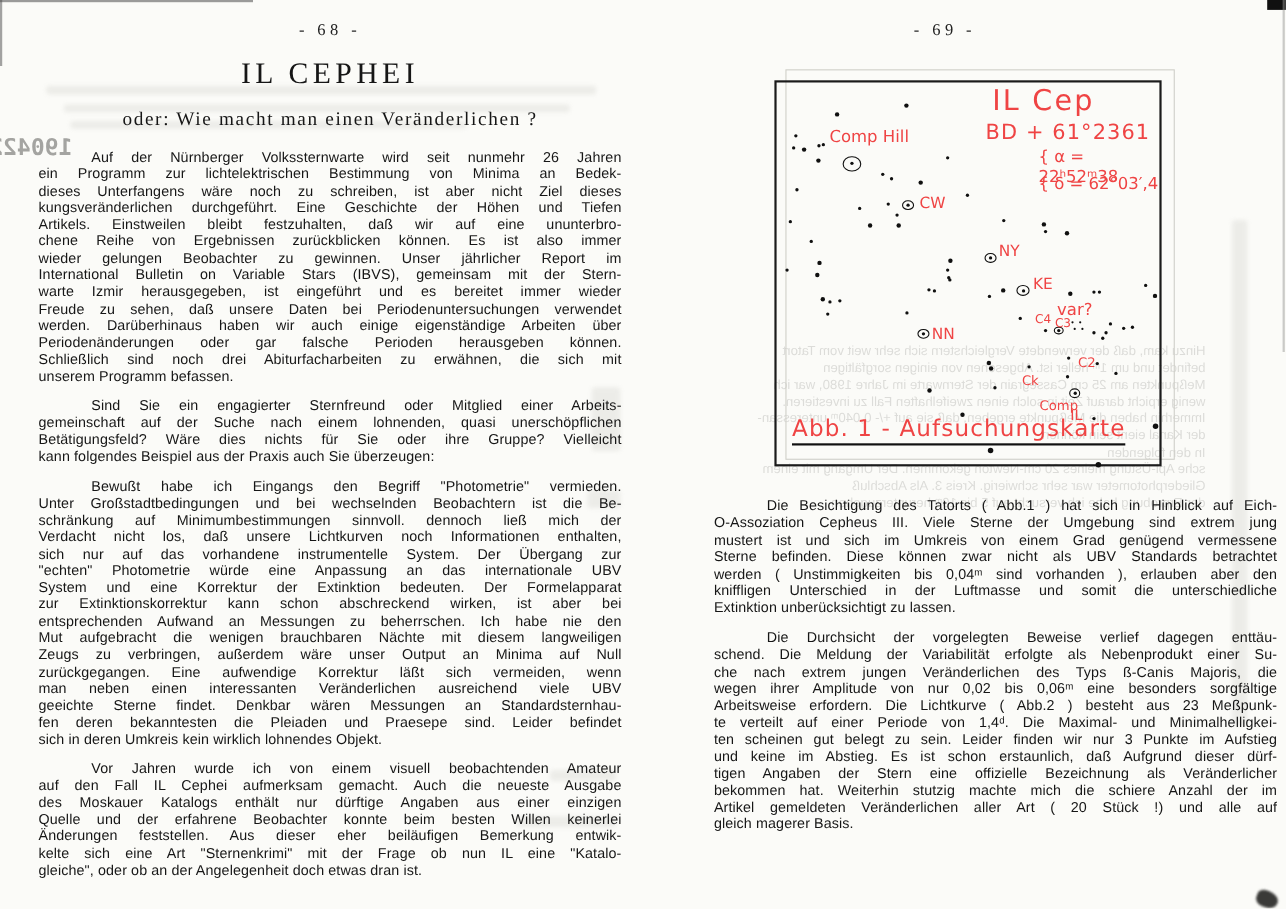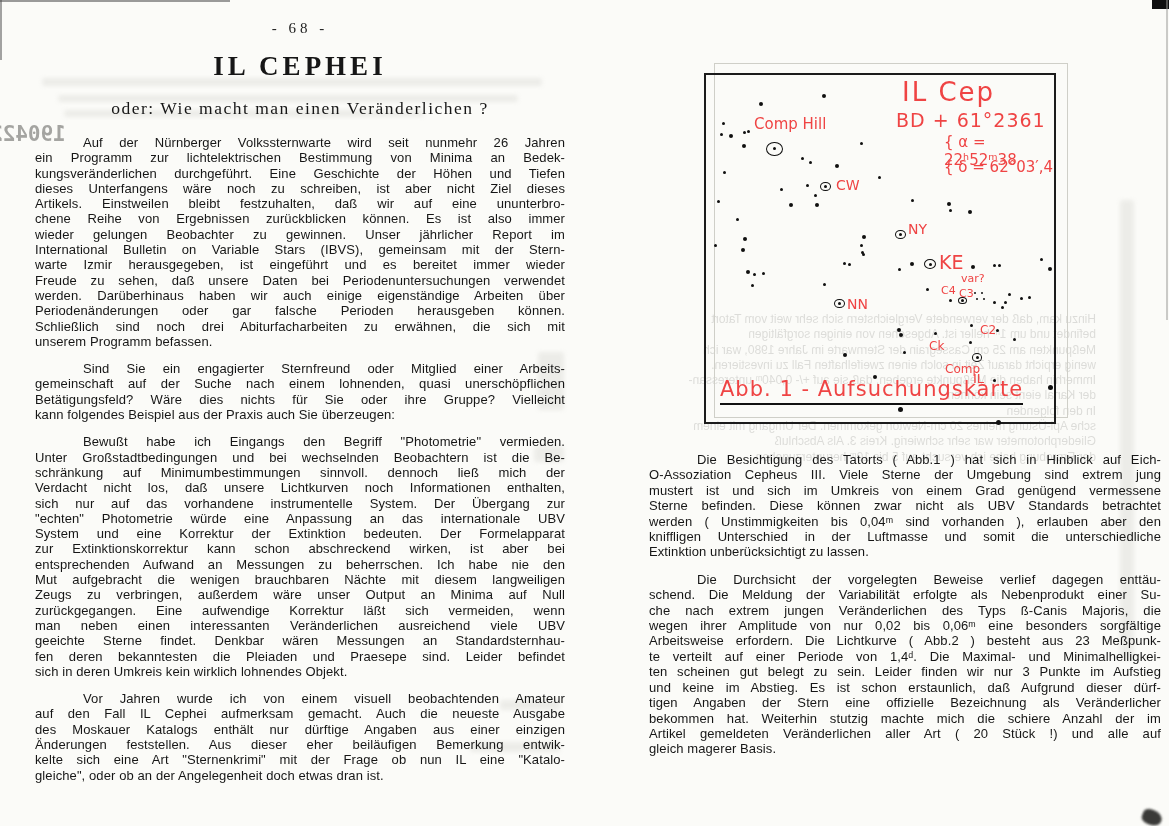--- a/index.html
+++ b/index.html
@@ -18,21 +18,21 @@
   .mirror-mark{position:absolute;transform:scaleX(-1);color:#8f8f8c;opacity:.8;
                font-family:"DejaVu Sans Mono",monospace;font-weight:bold;}
 
   
   .page{position:absolute;top:20px;}
   .page-left{left:35px;width:530px;}
   .page-right{left:603px;width:512px;}
   .pageno{text-align:center;font-family:"Liberation Serif",serif;font-size:15px;
           letter-spacing:4px;color:#222;}
   .article-title{margin:14px 0 16px;text-align:center;font-family:"Liberation Serif",serif;
-                 font-weight:bold;font-size:27px;letter-spacing:4px;}
+                 font-weight:normal;font-size:27px;letter-spacing:4px;}
   .article-subtitle{margin:4px 0 0;text-align:center;font-family:"Liberation Serif",serif;
                     font-weight:normal;font-size:17.5px;letter-spacing:1.5px;}
 
   .body-text{margin-top:16px;font-size:13px;line-height:15.3px;letter-spacing:.1px;}
   .para + .para{margin-top:12px;}
   .tline{text-align:justify;text-align-last:justify;white-space:nowrap;}
   .tline.lastline{text-align-last:left;}
   .tline.first{text-indent:48px;}
   .rp-body{position:absolute;left:625px;top:452px;width:512px;font-size:13px;
            line-height:15.4px;letter-spacing:.1px;z-index:3;margin-left:24px;}
@@ -82,22 +82,22 @@
   <div class="mirror-mark" style="left:-10px;top:122px;font-size:21px;">190422</div>
 
   <section class="page page-left">
     <div class="pageno">- 68 -</div>
     <h1 class="article-title">IL CEPHEI</h1>
     <h2 class="article-subtitle">oder: Wie macht man einen Veränderlichen ?</h2>
     <div class="body-text">
         <div class="para">
           <div class="tline first">Auf der Nürnberger Volkssternwarte wird seit nunmehr 26 Jahren</div>
           <div class="tline">ein Programm zur lichtelektrischen Bestimmung von Minima an Bedek-</div>
+          <div class="tline">dieses Unterfangens wäre noch zu schreiben, ist aber nicht Ziel dieses</div>
           <div class="tline">kungsveränderlichen durchgeführt. Eine Geschichte der Höhen und Tiefen</div>
-          <div class="tline">dieses Unterfangens wäre noch zu schreiben, ist aber nicht Ziel dieses</div>
           <div class="tline">Artikels. Einstweilen bleibt festzuhalten, daß wir auf eine ununterbro-</div>
           <div class="tline">chene Reihe von Ergebnissen zurückblicken können. Es ist also immer</div>
           <div class="tline">wieder gelungen Beobachter zu gewinnen. Unser jährlicher Report im</div>
           <div class="tline">International Bulletin on Variable Stars (IBVS), gemeinsam mit der Stern-</div>
           <div class="tline">warte Izmir herausgegeben, ist eingeführt und es bereitet immer wieder</div>
           <div class="tline">Freude zu sehen, daß unsere Daten bei Periodenuntersuchungen verwendet</div>
           <div class="tline">werden. Darüberhinaus haben wir auch einige eigenständige Arbeiten über</div>
           <div class="tline">Periodenänderungen oder gar falsche Perioden herausgeben können.</div>
           <div class="tline">Schließlich sind noch drei Abiturfacharbeiten zu erwähnen, die sich mit</div>
           <div class="tline lastline">unserem Programm befassen.</div>
@@ -123,27 +123,31 @@
           <div class="tline">zurückgegangen. Eine aufwendige Korrektur läßt sich vermeiden, wenn</div>
           <div class="tline">man neben einen interessanten Veränderlichen ausreichend viele UBV</div>
           <div class="tline">geeichte Sterne findet. Denkbar wären Messungen an Standardsternhau-</div>
           <div class="tline">fen deren bekanntesten die Pleiaden und Praesepe sind. Leider befindet</div>
           <div class="tline lastline">sich in deren Umkreis kein wirklich lohnendes Objekt.</div>
         </div>
         <div class="para">
           <div class="tline first">Vor Jahren wurde ich von einem visuell beobachtenden Amateur</div>
           <div class="tline">auf den Fall IL Cephei aufmerksam gemacht. Auch die neueste Ausgabe</div>
           <div class="tline">des Moskauer Katalogs enthält nur dürftige Angaben aus einer einzigen</div>
+          <div class="tline">Quelle und der erfahrene Beobachter konnte beim besten Willen keinerlei</div>
           <div class="tline">Änderungen feststellen. Aus dieser eher beiläufigen Bemerkung entwik-</div>
           <div class="tline">kelte sich eine Art "Sternenkrimi" mit der Frage ob nun IL eine "Katalo-</div>
           <div class="tline lastline">gleiche", oder ob an der Angelegenheit doch etwas dran ist.</div>
         </div>
       </div>
   </section>
 
+  <section class="page page-right">
+    <div class="pageno">- 69 -</div>
+  </section>
 
   <div class="bleed">
       <div>Hinzu kam, daß der verwendete Vergleichstern sich sehr weit vom Tatort</div>
       <div>befindet und um 1ᵐ heller ist. Abgesehen von einigen sorgfältigen</div>
       <div>Meßpunkten am 25 cm Cassegrain der Sternwarte im Jahre 1980, war ich</div>
       <div>wenig erpicht darauf Zeit in solch einen zweifelhaften Fall zu investieren.</div>
       <div>Immerhin haben die Meßpunkte ergeben, daß sie auf +/- 0,040ᵐ unteressan-</div>
       <div>der Kanal eient sein können</div>
       <div>In den folgenden</div>
       <div>sche Apl-Üstung meines 20 cm-Newton gekommen. Der Umgang mit einem</div>
@@ -247,22 +251,22 @@
         </span>
         <span class="ring" style="left: 127.5px; top: 223.5px; width: 11px; height: 9.35px;">
           <span class="cdot"></span>
         </span>
         <span class="ring" style="left: 266px; top: 278px; width: 10px; height: 8.5px;">
           <span class="cdot"></span>
         </span>
         <span class="hand star-label" style="left: 48px; top: 40px; font-size: 15px;">Comp Hill</span>
         <span class="hand star-label" style="left: 130px; top: 102px; font-size: 14px;">CW</span>
         <span class="hand star-label" style="left: 202px; top: 146px; font-size: 14px;">NY</span>
-        <span class="hand star-label" style="left: 233px; top: 176px; font-size: 19px;">KE</span>
-        <span class="hand star-label" style="left: 255px; top: 197px; font-size: 11px;">var?</span>
+        <span class="hand star-label" style="left: 233px; top: 176px; font-size: 14px;">KE</span>
+        <span class="hand star-label" style="left: 255px; top: 197px; font-size: 15px;">var?</span>
         <span class="hand star-label" style="left: 235px; top: 209px; font-size: 11px;">C4</span>
         <span class="hand star-label" style="left: 253px; top: 212px; font-size: 11px;">C3</span>
         <span class="hand star-label" style="left: 141px; top: 221px; font-size: 14px;">NN</span>
         <span class="hand star-label" style="left: 274px; top: 248px; font-size: 12px;">C2</span>
         <span class="hand star-label" style="left: 223px; top: 264px; font-size: 12px;">Ck</span>
         <span class="hand star-label" style="left: 239px; top: 287px; font-size: 12px;">Comp</span>
         <span class="hand star-label" style="left: 267px; top: 296px; font-size: 13px;">IL</span>
       </div>
     <div class="hand fig-caption">Abb. 1 - Aufsuchungskarte</div>
   </div>

